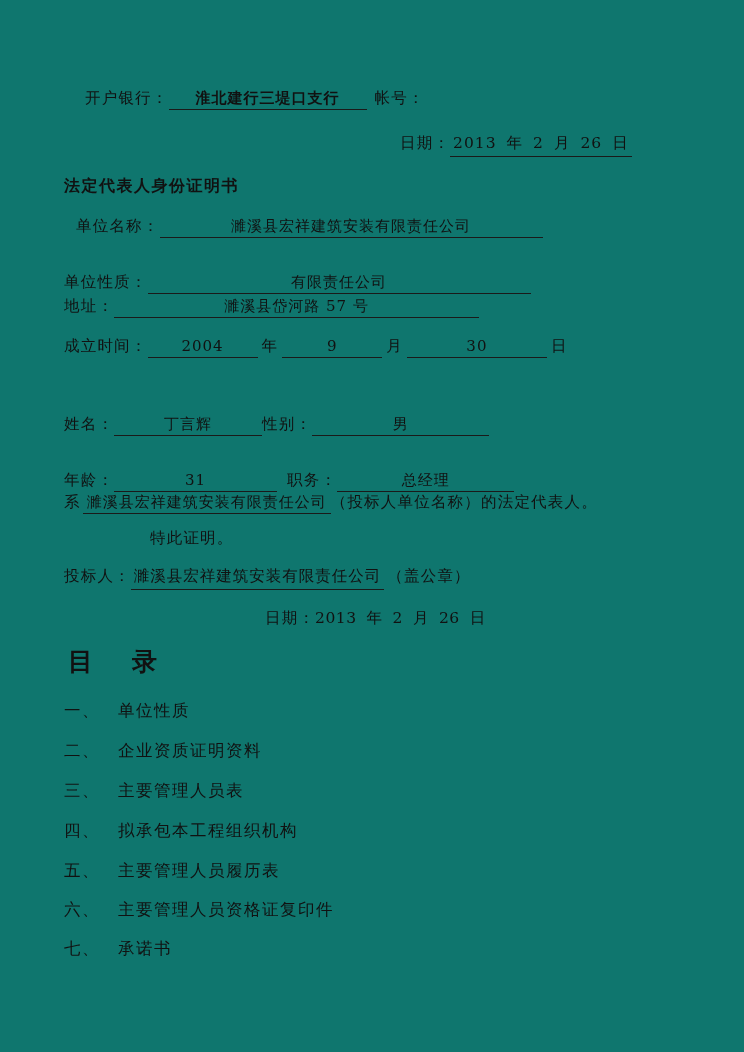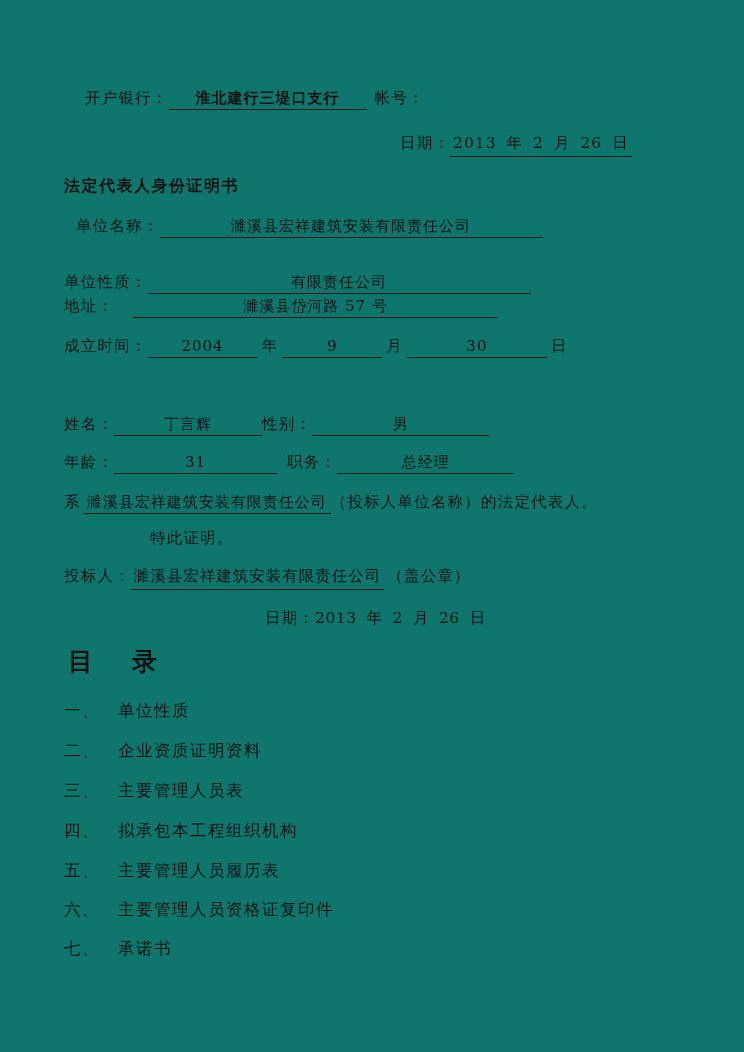--- a/index.html
+++ b/index.html
@@ -112,21 +112,21 @@
   <div class="row" style="left:64px; top:216px;margin-left:12px;">
     <span class="lbl">单位名称：</span>
     <span class="fill" style="width:383px;">濉溪县宏祥建筑安装有限责任公司</span>
   </div>
 
   <div class="row" style="left:64px; top:272px;">
     <span class="lbl">单位性质：</span>
     <span class="fill" style="width:383px;">有限责任公司</span>
   </div>
 
-  <div class="row" style="left:64px; top:296px;gap:19px;">
+  <div class="row" style="left:64px; top:296px;">
     <span class="lbl">地址：</span>
     <span class="fill" style="width:365px;">濉溪县岱河路 57 号</span>
   </div>
 
   <div class="row" style="left:64px; top:336px;">
     <span class="lbl">成立时间：</span>
     <span class="fill" style="width:110px;">2004</span>
     <span class="lbl" style="margin:0 4px;">年</span>
     <span class="fill" style="width:100px;">9</span>
     <span class="lbl" style="margin:0 4px;">月</span>
@@ -138,21 +138,21 @@
   <div class="row" style="left:64px; top:414px;">
     <span class="lbl">姓名：</span>
     <span class="fill" style="width:148px;">丁言辉</span>
     <span class="lbl" style="">性别：</span>
     <span class="fill" style="width:177px;">男</span>
   </div>
 
   <div class="row" style="left:64px; top:452px;">
     <span class="lbl">年龄：</span>
     <span class="fill" style="width:163px;">31</span>
-    <span class="lbl" style="margin-left:10px;">职务：</span>
+    <span class="lbl" style="margin-left:10px;margin-top:18px;">职务：</span>
     <span class="fill" style="width:177px;">总经理</span>
   </div>
 
   <div class="row" style="left:64px; top:492px;">
     <span class="lbl">系</span>
     <span class="fill" style="width:248px; margin-left:2px;">濉溪县宏祥建筑安装有限责任公司</span>
     <span class="lbl">（投标人单位名称）的法定代表人。</span>
   </div>
 
   <div class="row" style="left:150px; top:528px;">

